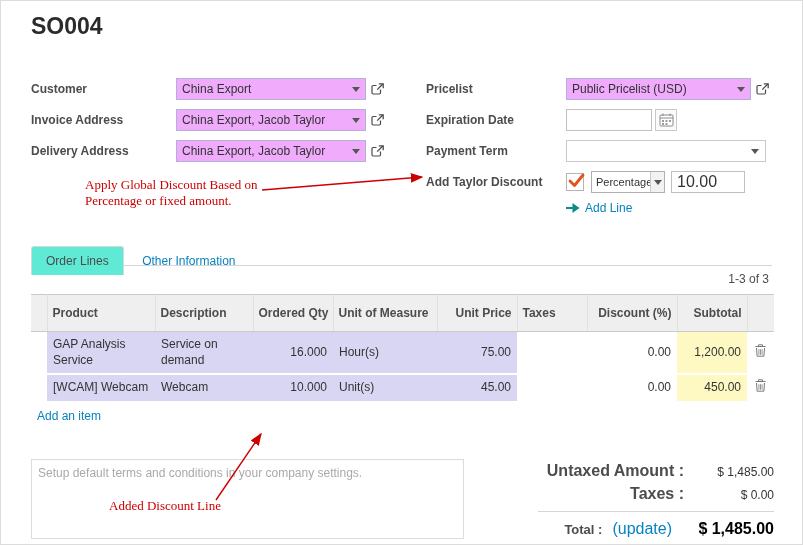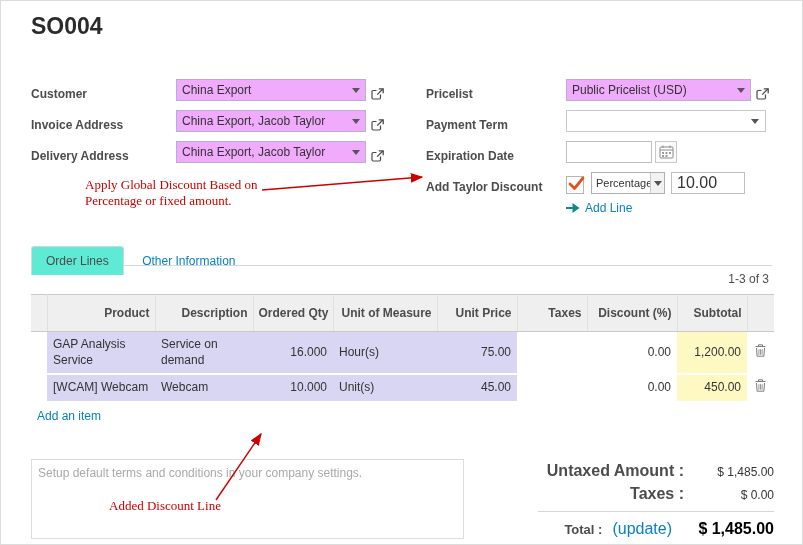--- a/index.html
+++ b/index.html
@@ -8,21 +8,21 @@
     position:relative; width:803px; height:545px; background:#fff;
     font-family:"Liberation Sans", sans-serif; color:#333; overflow:hidden;
     border:1px solid #dcdcdc;
   }
   .title { position:absolute; left:30px; top:12px; font-size:23px; font-weight:bold; color:#2b2b2b; }
 
   
   .form-col { position:absolute; top:76px; }
   .form-left { left:30px; width:380px; }
   .form-right { left:425px; width:352px; }
-  .frow { display:flex; align-items:flex-end; height:24px; margin-bottom:7px; }
+  .frow { display:flex; align-items:center; height:24px; margin-bottom:7px; }
   .flabel { font-size:12px; font-weight:bold; color:#4c4c4c; }
   .form-left .flabel { width:145px; }
   .form-right .flabel { width:140px; }
 
   .m2o { display:flex; align-items:center; height:22px; padding:0 5px;
          background:#f0abfc; border:1px solid #b3afd6; }
   .m2o .val { flex:1; font-size:12px; color:#333; white-space:nowrap; overflow:hidden; }
   .w190 { width:190px; } .w185 { width:185px; }
   .caret { width:0; height:0; border-left:4px solid transparent; border-right:4px solid transparent; border-top:5px solid #555; margin-left:4px; flex:none; }
   .extlink { margin-left:5px; display:inline-flex; cursor:pointer; }
@@ -53,21 +53,21 @@
   .tabs { position:absolute; left:30px; right:30px; top:237px; height:28px; border-bottom:1px solid #d6d6d6; }
   .tab { display:inline-block; font-size:12px; padding:7px 14px 0; height:28px; vertical-align:bottom; cursor:pointer; }
   .tab.active { background:#5eead4; border:1px solid #d6d6d6; border-bottom:none; border-radius:3px 3px 0 0; color:#4c4c4c; height:29px;margin-top:8px; }
   .tab.inactive { color:#0782c1; }
   .pager { position:absolute; right:33px; top:271px; font-size:12px; color:#4c4c4c; }
 
   
   .grid-wrap { position:absolute; left:30px; top:293px; width:743px; }
   table.grid { width:743px; border-collapse:collapse; table-layout:fixed; font-size:12px; }
   .grid th { background:#efefef; border-top:1px solid #cacaca; border-bottom:1px solid #cacaca; border-right:1px solid #e0e0e0;
-             padding:11px 5px; font-size:12px; font-weight:bold; color:#4c4c4c; text-align:right; white-space:nowrap; overflow:hidden; }
+             padding:11px 5px; font-size:12px; font-weight:bold; color:#4c4c4c; text-align:left; white-space:nowrap; overflow:hidden; }
   .grid th:last-child { border-right:none; }
   .grid th.num, .grid td.num { text-align:right; }
   .grid tbody tr { border-bottom:2px solid #fff; }
   .grid td { padding:5px 6px; vertical-align:middle; line-height:1.3; color:#333; }
   .grid td.lav { background:#d8d6f2; }
   .grid td.sub { background:#fef9c3; }
   .grid td.trash { text-align:center; padding:2px; }
   .grid tr.row-highlighted { outline:2px solid #cc0000; }
   .grid tr.add-item-row td { border-bottom:1px solid #e3e3e3; padding:6px; }
   .grid tr.add-item-row a { color:#0782c1; font-size:12px; text-decoration:none; cursor:pointer; }
@@ -148,43 +148,43 @@
       </div>
       <span class="extlink">
         <svg width="13" height="13" viewBox="0 0 13 13">
             <path d="M5.5 2.5 H2.2 A1.2 1.2 0 0 0 1 3.7 v6.1 A1.2 1.2 0 0 0 2.2 11 h6.1 a1.2 1.2 0 0 0 1.2-1.2 V6.5" fill="none" stroke="#4a4a4a" stroke-width="1.2"></path>
             <path d="M6.2 6.6 L11.8 1" stroke="#4a4a4a" stroke-width="1.3"></path>
             <path d="M7.8 0.8 h4.4 v4.4" fill="none" stroke="#4a4a4a" stroke-width="1.3"></path>
           </svg>
       </span>
     </div>
     <div class="frow">
-      <span class="flabel">Payment Term</span>
-      <div class="select-plain">
-        <span class="caret"></span>
-      </div>
-    </div>
-    <div class="frow">
       <span class="flabel">Expiration Date</span>
       <input class="txtinput date-input" value="" style="">
       <span class="calbtn">
         <svg width="15" height="14" viewBox="0 0 15 14">
             <rect x="1" y="2" width="13" height="11" rx="1" fill="#fff" stroke="#8a8a8a"></rect>
             <line x1="1" y1="5" x2="14" y2="5" stroke="#8a8a8a"></line>
             <line x1="4" y1="0.5" x2="4" y2="3" stroke="#8a8a8a"></line>
             <line x1="11" y1="0.5" x2="11" y2="3" stroke="#8a8a8a"></line>
             <g fill="#9a9a9a">
               <rect x="3" y="7" width="2" height="2"></rect>
               <rect x="6.5" y="7" width="2" height="2"></rect>
               <rect x="10" y="7" width="2" height="2"></rect>
               <rect x="3" y="10" width="2" height="2"></rect>
               <rect x="6.5" y="10" width="2" height="2"></rect>
             </g>
           </svg>
       </span>
+    </div>
+    <div class="frow">
+      <span class="flabel">Payment Term</span>
+      <div class="select-plain">
+        <span class="caret"></span>
+      </div>
     </div>
     <div class="frow">
       <span class="flabel">Add Taylor Discount</span>
       <span class="checkbox">
         <svg width="17" height="16" viewBox="0 0 17 16">
             <path d="M2 8 L6.5 12.5 L15 2" fill="none" stroke="#e0531f" stroke-width="2.8" stroke-linecap="round" stroke-linejoin="round"></path>
           </svg>
       </span>
       <div class="combo">
         <span class="cval">Percentage</span>

